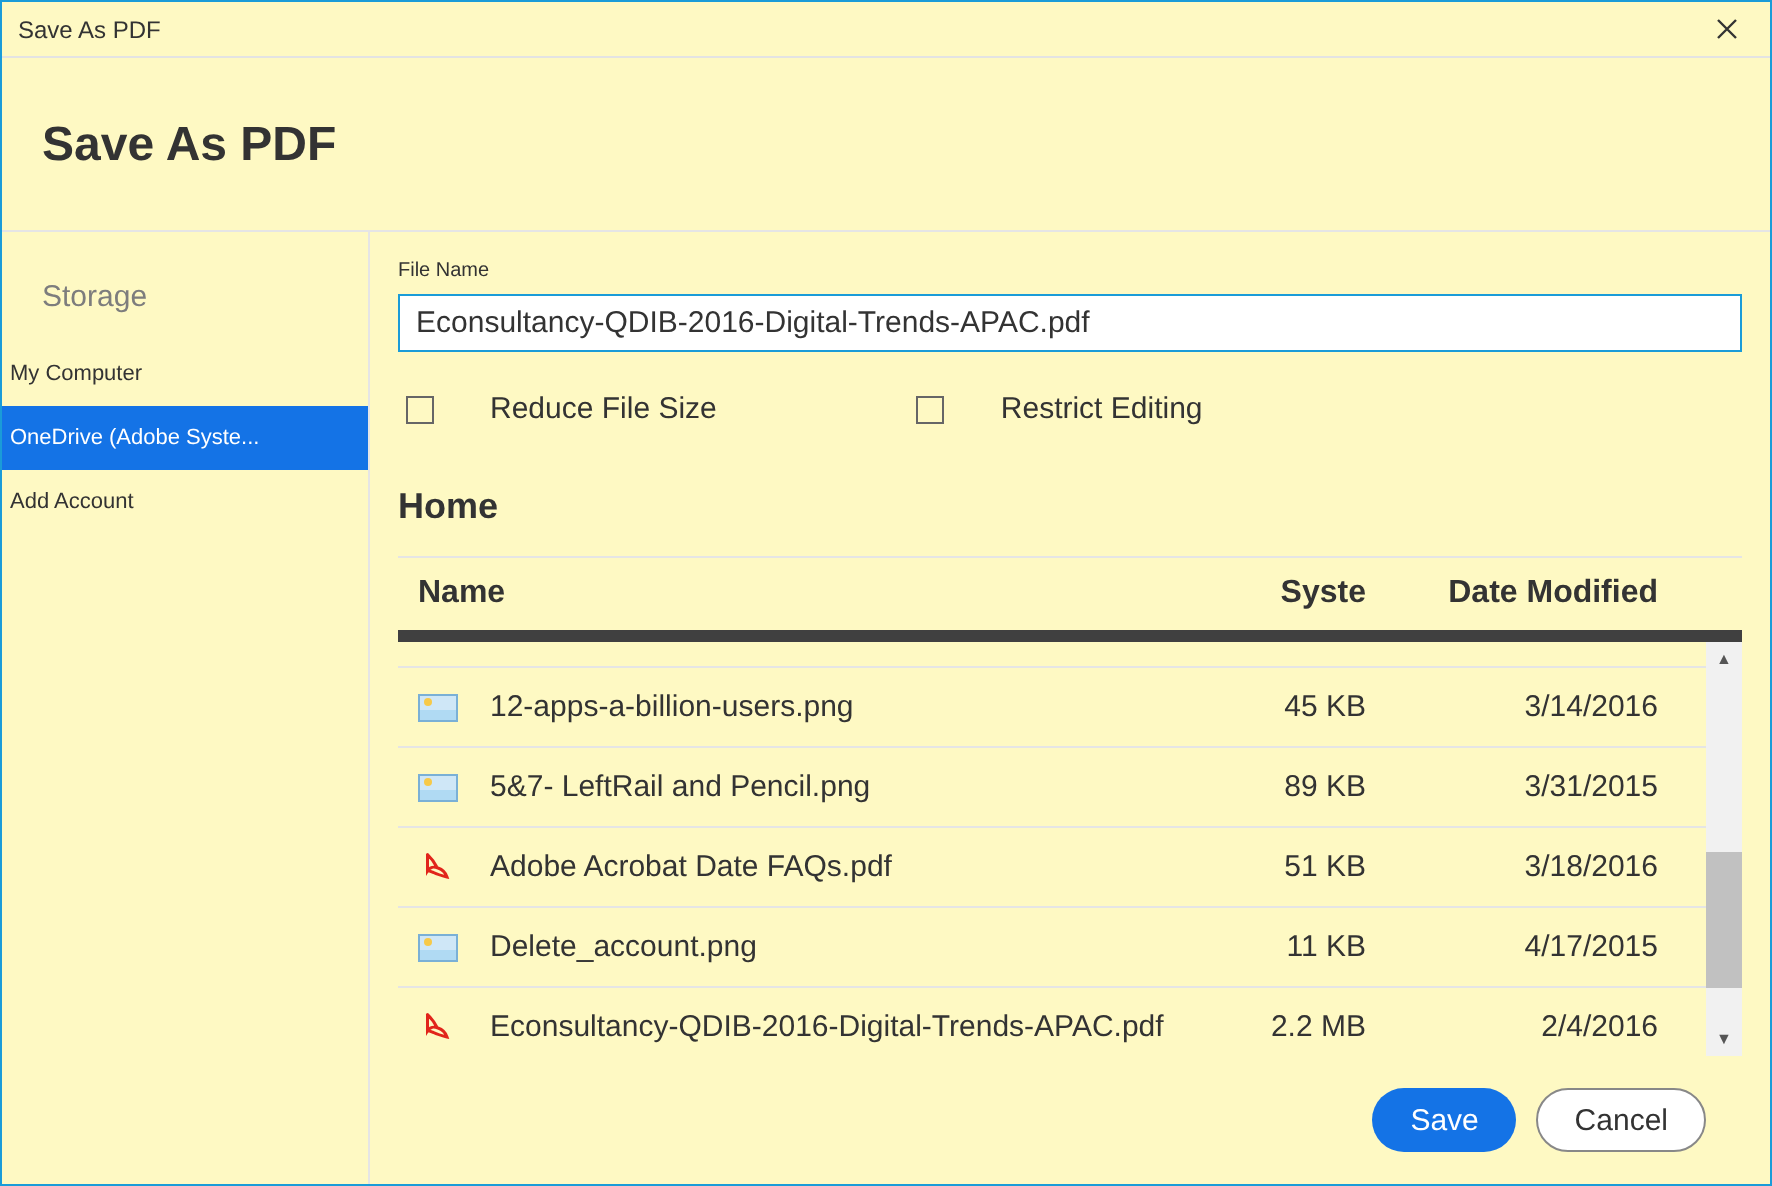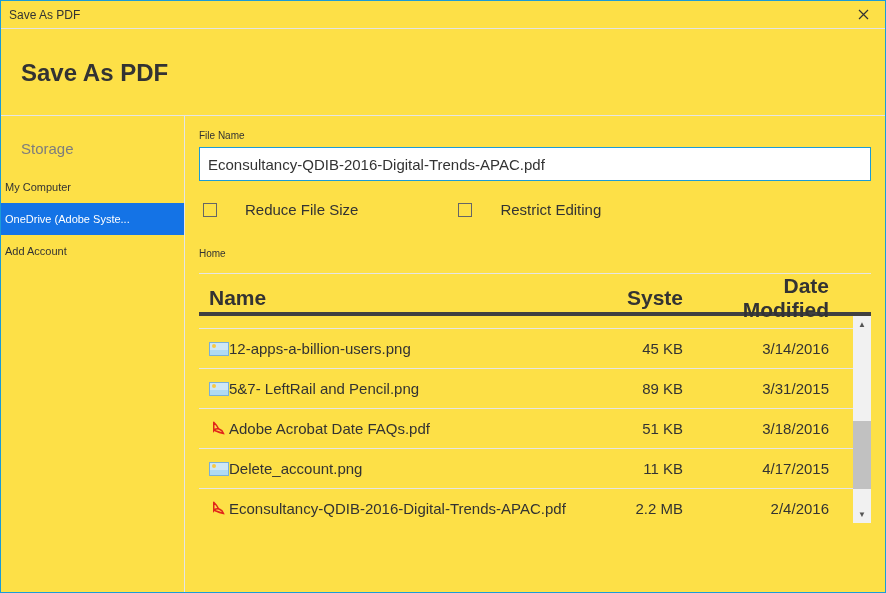--- a/index.html
+++ b/index.html
@@ -9,21 +9,21 @@
       background: #fff;
       color: #333;
     }
     .window {
       width: 886px;
       height: 593px;
       border: 1px solid #1a9cd8;
       display: flex;
       flex-direction: column;
       position: relative;
-      background: #fde047;
+      background: #fef9c3;
     }
     .titlebar {
       height: 28px;
       display: flex;
       align-items: center;
       justify-content: space-between;
       padding: 0 8px;
       border-bottom: 1px solid #e3e3e3;
       font-size: 12px;
     }
@@ -103,36 +103,36 @@
       align-items: center;
       gap: 28px;
       cursor: pointer;
     }
     .chk .box {
       width: 14px;
       height: 14px;
       border: 1px solid #666;
     }
     .breadcrumb {
-      font-weight: 400;
-      font-size: 10px;
+      font-weight: 700;
+      font-size: 18px;
       padding-bottom: 14px;
     }
     .grid-wrap {
       position: relative;
       border-top: 1px solid #e5e5e5;
     }
     .grid-header {
       display: grid;
       grid-template-columns: 1fr 110px 160px 18px;
       align-items: center;
       height: 42px;
-      border-bottom: 4px solid #404040;
+      border-bottom: 6px solid #404040;
       font-weight: 600;
-      font-size: 21px;
+      font-size: 16px;
     }
     .grid-header .col-name { padding-left: 10px; }
     .grid-header .col-size { text-align: right; padding-right: 10px;}
     .grid-header .col-date { text-align: right; padding-right: 24px;}
     .grid-body {
       height: 207px;
       overflow: hidden;
       position: relative;
     }
     .row {
@@ -141,21 +141,21 @@
       align-items: center;
       height: 40px;
       border-bottom: 1px solid #e5e5e5;
       font-size: 15px;
     }
     .row.partial-top { height: 13px; align-items: flex-end; overflow: hidden;}
     .cell-name {
       padding-left: 10px;
       display: flex;
       align-items: center;
-      gap: 0;
+      gap: 16px;
       overflow: hidden;
       white-space: nowrap;
     }
     .cell-size { text-align: right; padding-right: 10px;}
     .cell-date { text-align: right; padding-right: 24px;}
     .icon-wrap {
       width: 20px;
       height: 16px;
       display: flex;
       align-items: center;
@@ -362,16 +362,20 @@
             <div class="arrow">▲</div>
             <div class="track">
               <div class="thumb" style="top:88px;height:68px;"></div>
             </div>
             <div class="arrow">▼</div>
           </div>
 
         </div>
       </div>
 
+      <div class="footer">
+        <button class="btn btn-primary">Save</button>
+        <button class="btn btn-secondary">Cancel</button>
+      </div>
 
     </div>
   </div>
 </div>
 
 </body></html>

